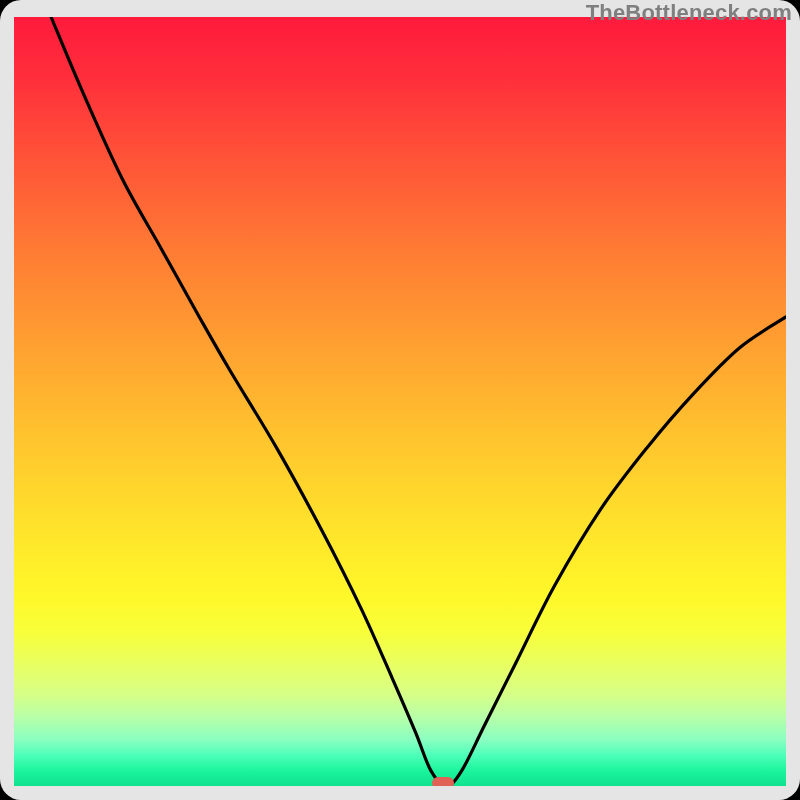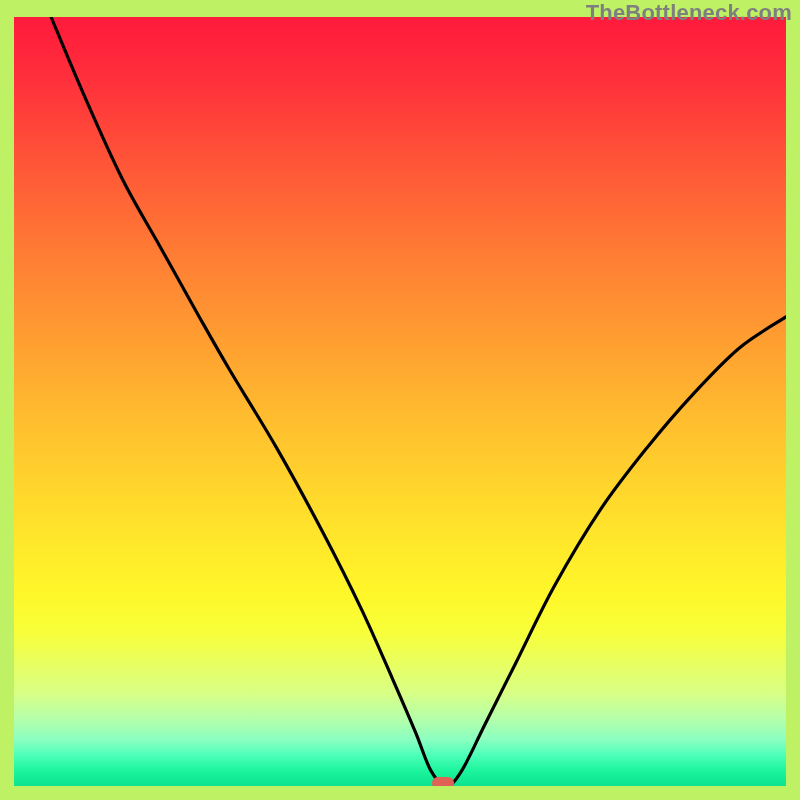--- a/index.html
+++ b/index.html
@@ -10,21 +10,22 @@
     background: #000;
     overflow: hidden;
     font-family: Arial, Helvetica, sans-serif;
   }
   .frame {
     position: absolute;
     left: 0;
     top: 0;
     width: 800px;
     height: 800px;
-    background: #bef264;
+    background: #e5e5e5;
+    border-radius: 21px;
   }
   .plot-area {
     position: absolute;
     left: 14px;
     top: 17px;
     width: 772px;
     height: 769px;
     overflow: hidden;
   }
   .gradient-bg {

